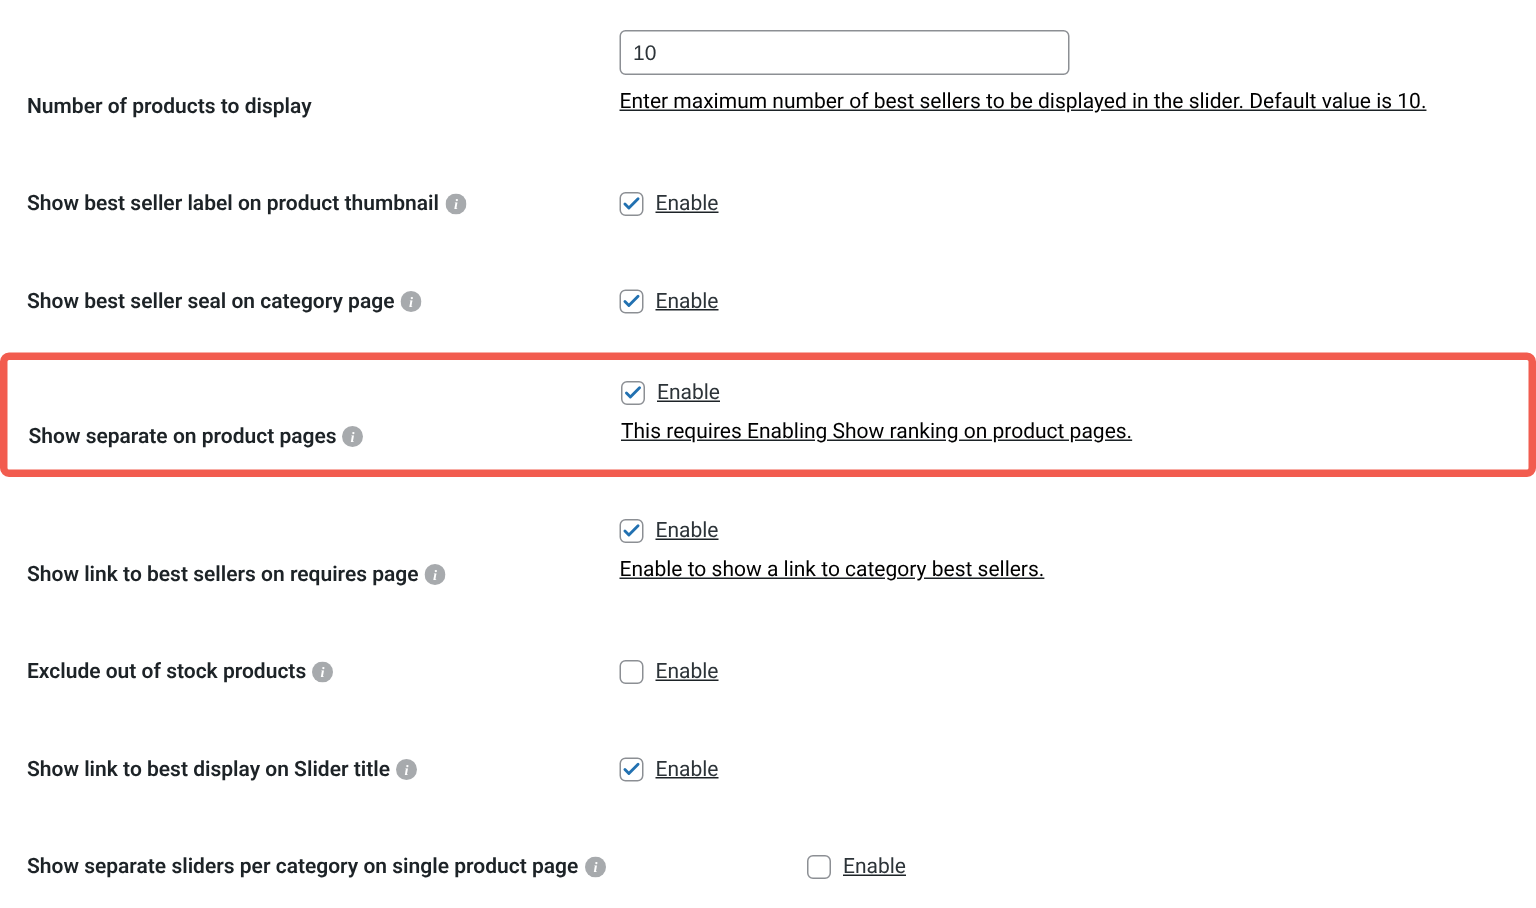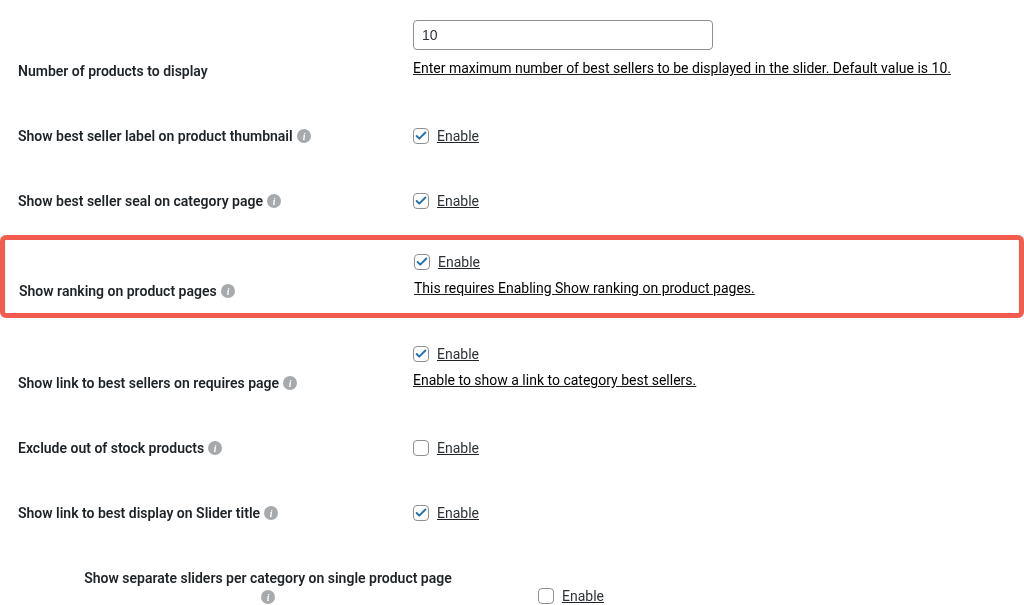--- a/index.html
+++ b/index.html
@@ -158,21 +158,21 @@
           </svg>
       </span>
       <span class="checkbox-label">Enable</span>
     </div>
   </div>
 </div>
 
 <div class="highlight-box">
   <div class="row">
     <div class="label-col">
-      <span>Show ranking on product pages</span>
+      <span>Show separate on product pages</span>
       <span class="info-icon">
         <svg viewBox="0 0 16 16" fill="currentColor">
             <circle cx="8" cy="8" r="8"></circle>
             <text x="8" y="12" text-anchor="middle" fill="#fff" font-size="11" font-family="Georgia" font-style="italic">i</text>
           </svg>
       </span>
     </div>
     <div class="control-col">
       <div class="checkbox-row">
         <span class="checkbox checked">
@@ -246,21 +246,21 @@
         <svg viewBox="0 0 16 16">
             <path d="M3 8l3 3 7-7" stroke="#2271b1" stroke-width="2.2" fill="none" stroke-linecap="round" stroke-linejoin="round"></path>
           </svg>
       </span>
       <span class="checkbox-label">Enable</span>
     </div>
   </div>
 </div>
 
 <div class="row" style="margin-bottom:0;">
-  <div class="label-col" style="width:520px;flex-direction:column;">
+  <div class="label-col" style="width:520px;">
     <span>Show separate sliders per category on single product page</span>
     <span class="info-icon">
       <svg viewBox="0 0 16 16" fill="currentColor">
           <circle cx="8" cy="8" r="8"></circle>
           <text x="8" y="12" text-anchor="middle" fill="#fff" font-size="11" font-family="Georgia" font-style="italic">i</text>
         </svg>
     </span>
   </div>
   <div class="control-col">
     <div class="checkbox-row">

